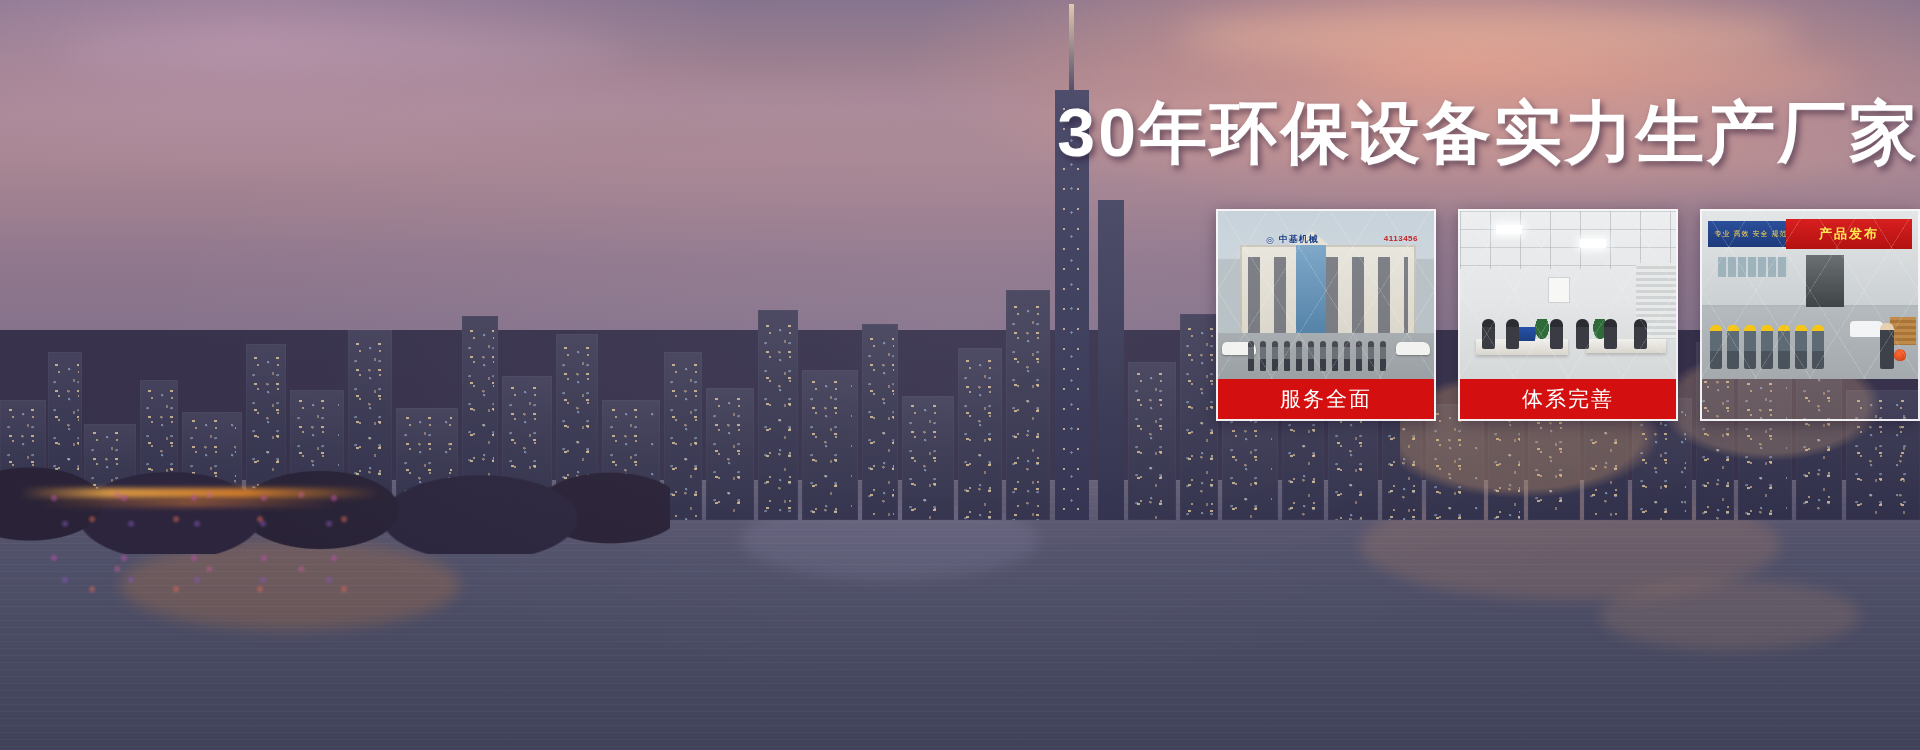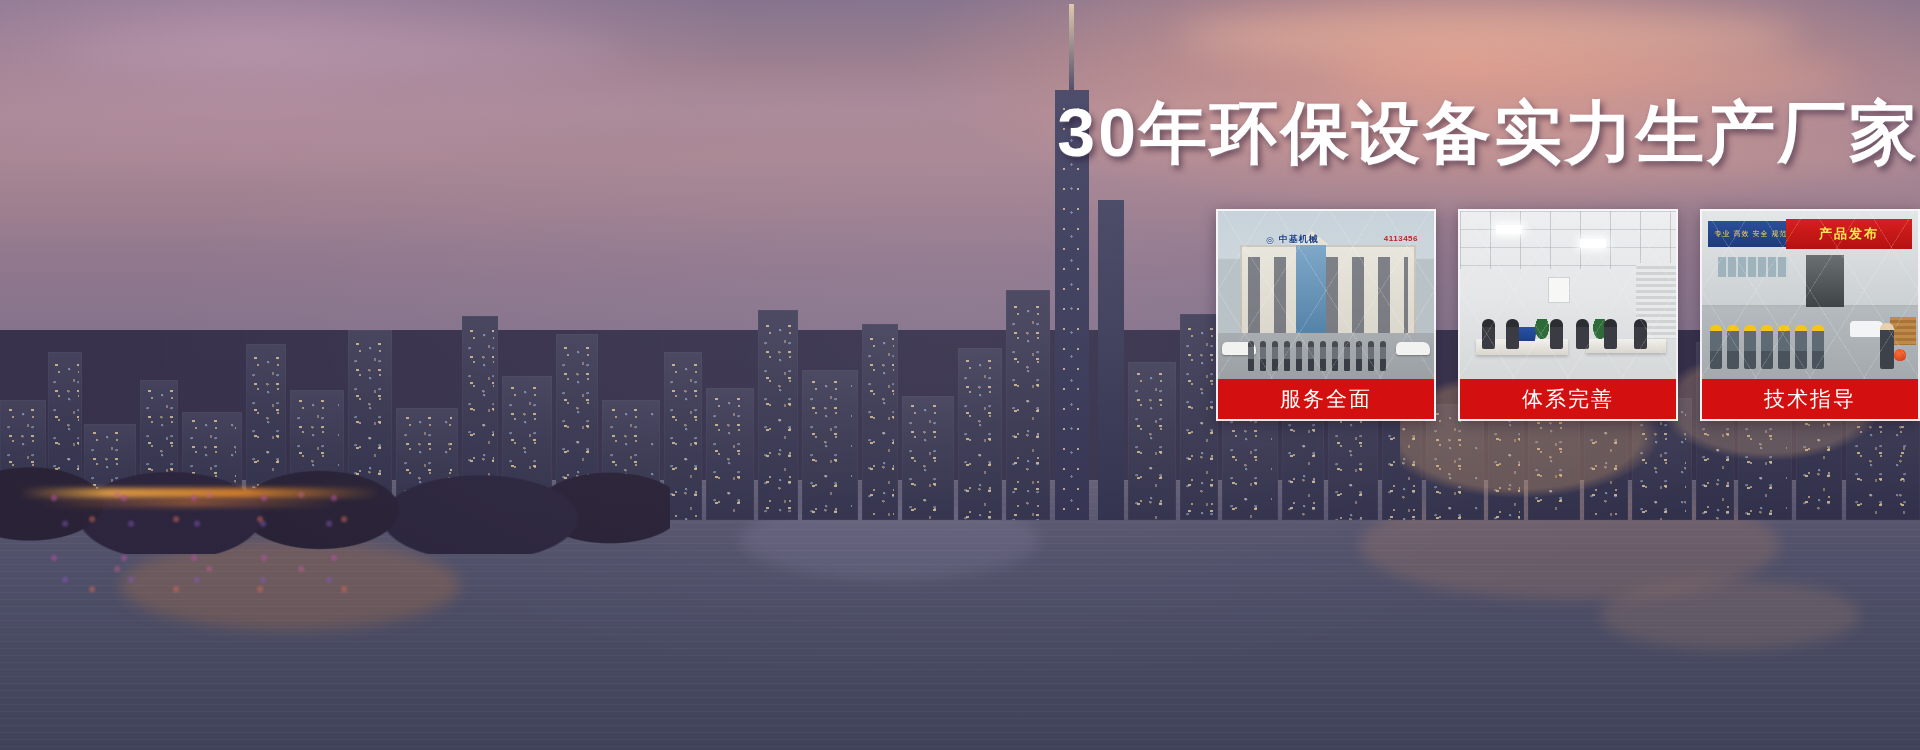--- a/index.html
+++ b/index.html
@@ -591,18 +591,17 @@
               <i></i>
               <i></i>
               <i></i>
               <i></i>
               <i></i>
               <i></i>
             </div>
           <div class="lead"></div>
           <div class="helmet"></div>
         </div>
-        <div class="card-cap">技术指导</div>
       </div>
 
     </div>
   </div>
 </div>
 
 </body></html>

